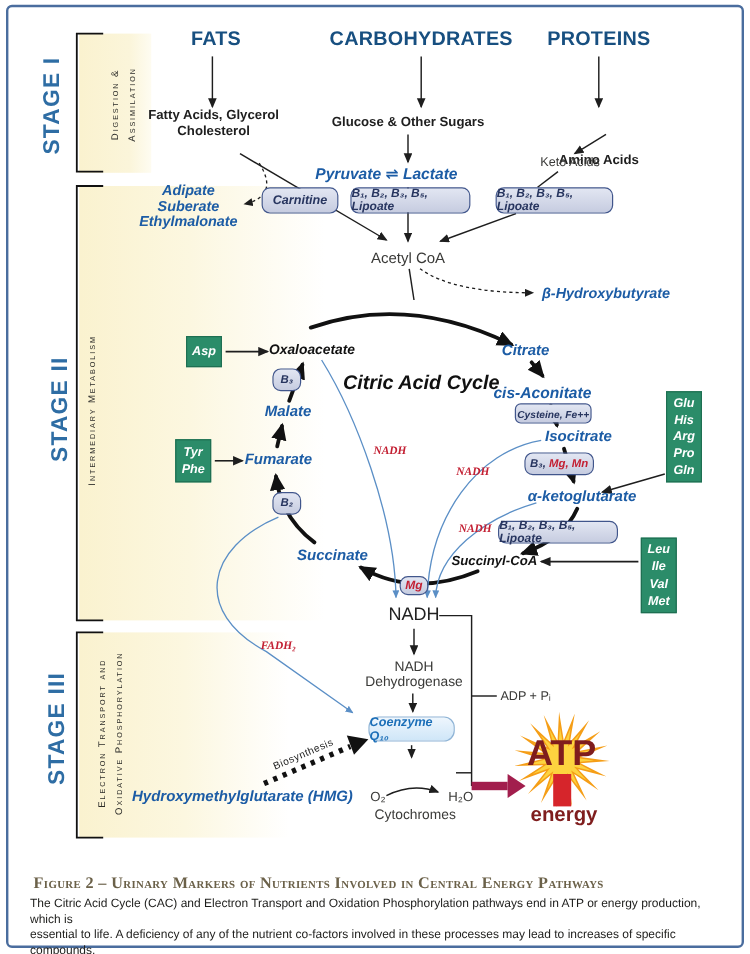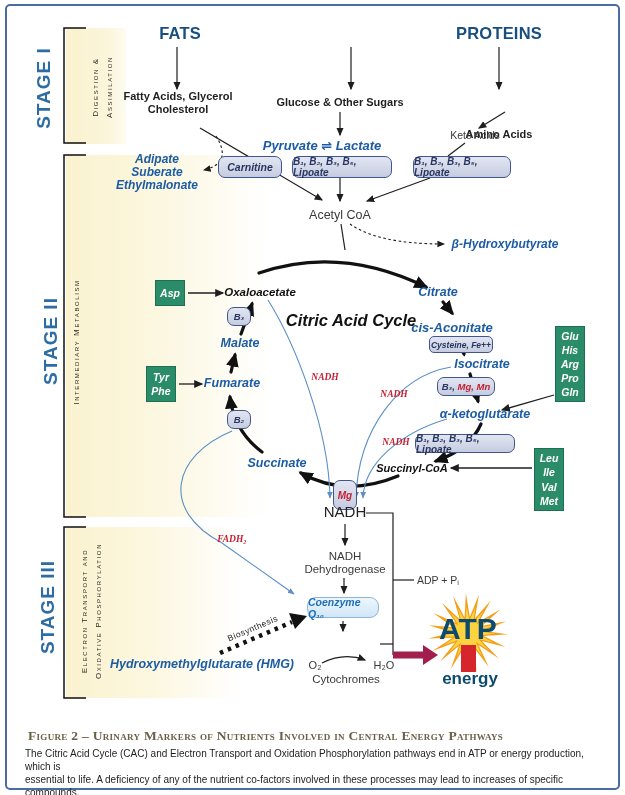--- a/index.html
+++ b/index.html
@@ -21,21 +21,21 @@
   .blu{color:#1c5ca5;font-weight:bold;font-style:italic;}
   .bbi{color:#111;font-weight:bold;font-style:italic;}
   .red{color:#c32033;font-weight:bold;font-style:italic;font-family:"Liberation Serif","DejaVu Serif",serif;font-size:9.5px;}
   .box{position:absolute;z-index:2;display:flex;align-items:center;justify-content:center;box-sizing:border-box;}
   .lav{background:linear-gradient(#e2e6f2,#c6cce0);border:1.4px solid #41568c;border-radius:7px;
        color:#27355f;font-style:italic;font-weight:bold;}
   .grn{background:#2b8c69;border:1px solid #1e6f52;color:#fff;font-weight:bold;font-style:italic;
        font-size:10.5px;line-height:1.35;text-align:center;white-space:pre-line;}
   .coq{background:linear-gradient(#eef6fd,#cfe6f8);border:1.6px solid #8fb4d6;border-radius:9px;
        color:#1c6fb8;font-weight:bold;font-style:italic;font-size:10.5px;}
-  .atp{color:#0c4a6e;font-weight:800;}
+  .atp{color:#7f1d1d;font-weight:800;}
   .cap-title{position:absolute;z-index:2;font-family:"Liberation Serif","DejaVu Serif",serif;font-variant:small-caps;
        font-weight:600;color:#6b6149;font-size:13.5px;letter-spacing:0.3px;}
   .cap-body{position:absolute;z-index:2;color:#1d1d1b;font-size:10px;line-height:1.3;white-space:pre-line;}
 </style>
 </head>
 <body>
 
 <div class="page">
   <div class="frame"></div>
 
@@ -136,20 +136,21 @@
   <div class="vlabel stage" style="left:44px;top:88px;">STAGE I</div>
   <div class="vlabel ssub" style="left:103px;top:87px;">Digestion &amp;
 Assimilation</div>
   <div class="vlabel stage" style="left:51px;top:341px;">STAGE II</div>
   <div class="vlabel ssub" style="left:77px;top:342px;">Intermediary Metabolism</div>
   <div class="vlabel stage" style="left:48px;top:607px;">STAGE III</div>
   <div class="vlabel ssub" style="left:92px;top:611px;">Electron Transport and
 Oxidative Phosphorylation</div>
 
   <div class="lbl hdr" style="left:180px;top:33px;">FATS</div>
+  <div class="lbl hdr" style="left:351px;top:33px;">CARBOHYDRATES</div>
   <div class="lbl hdr" style="left:499px;top:33px;">PROTEINS</div>
 
   <div class="lbl blk" style="left:178px;top:103px;">Fatty Acids, Glycerol
 Cholesterol</div>
   <div class="lbl blk" style="left:340px;top:102px;">Glucose &amp; Other Sugars</div>
   <div class="lbl blk" style="left:499px;top:102px;margin-top:32px;">Amino Acids</div>
   <div class="lbl gry" style="left:475px;top:135px;font-size:10.5px;">Keto Acids</div>
   <div class="lbl blu" style="left:322px;top:146px;font-size:13px;">Pyruvate ⇌ Lactate</div>
   <div class="lbl blu" style="left:157px;top:172px;font-size:12px;line-height:1.08;">Adipate
 Suberate
@@ -188,21 +189,21 @@
   <div class="box lav" style="left:437px;top:377px;width:58px;height:19px;font-size:9.5px;">
       <span>B₃,</span>
       <span style="color:#c32033;white-space:pre;"> Mg, Mn</span>
     </div>
   <div class="box lav" style="left:415px;top:434px;width:100px;height:19px;font-size:10px;">
       <span>B₁, B₂, B₃, B₅, Lipoate</span>
     </div>
   <div class="box lav" style="left:227px;top:410px;width:24px;height:19px;font-size:9.5px;">
       <span>B₂</span>
     </div>
-  <div class="box lav" style="left:333px;top:480px;width:24px;height:30px;font-size:10px;">
+  <div class="box lav" style="left:333px;top:480px;width:24px;height:16px;font-size:10px;">
       <span style="color:#c32033;">Mg</span>
     </div>
 
   <div class="box grn" style="left:155px;top:280px;width:30px;height:26px;"><span>Asp</span></div>
   <div class="box grn" style="left:146px;top:366px;width:30px;height:36px;"><span>Tyr
 Phe</span></div>
   <div class="box grn" style="left:555px;top:326px;width:30px;height:76px;"><span>Glu
 His
 Arg
 Pro

